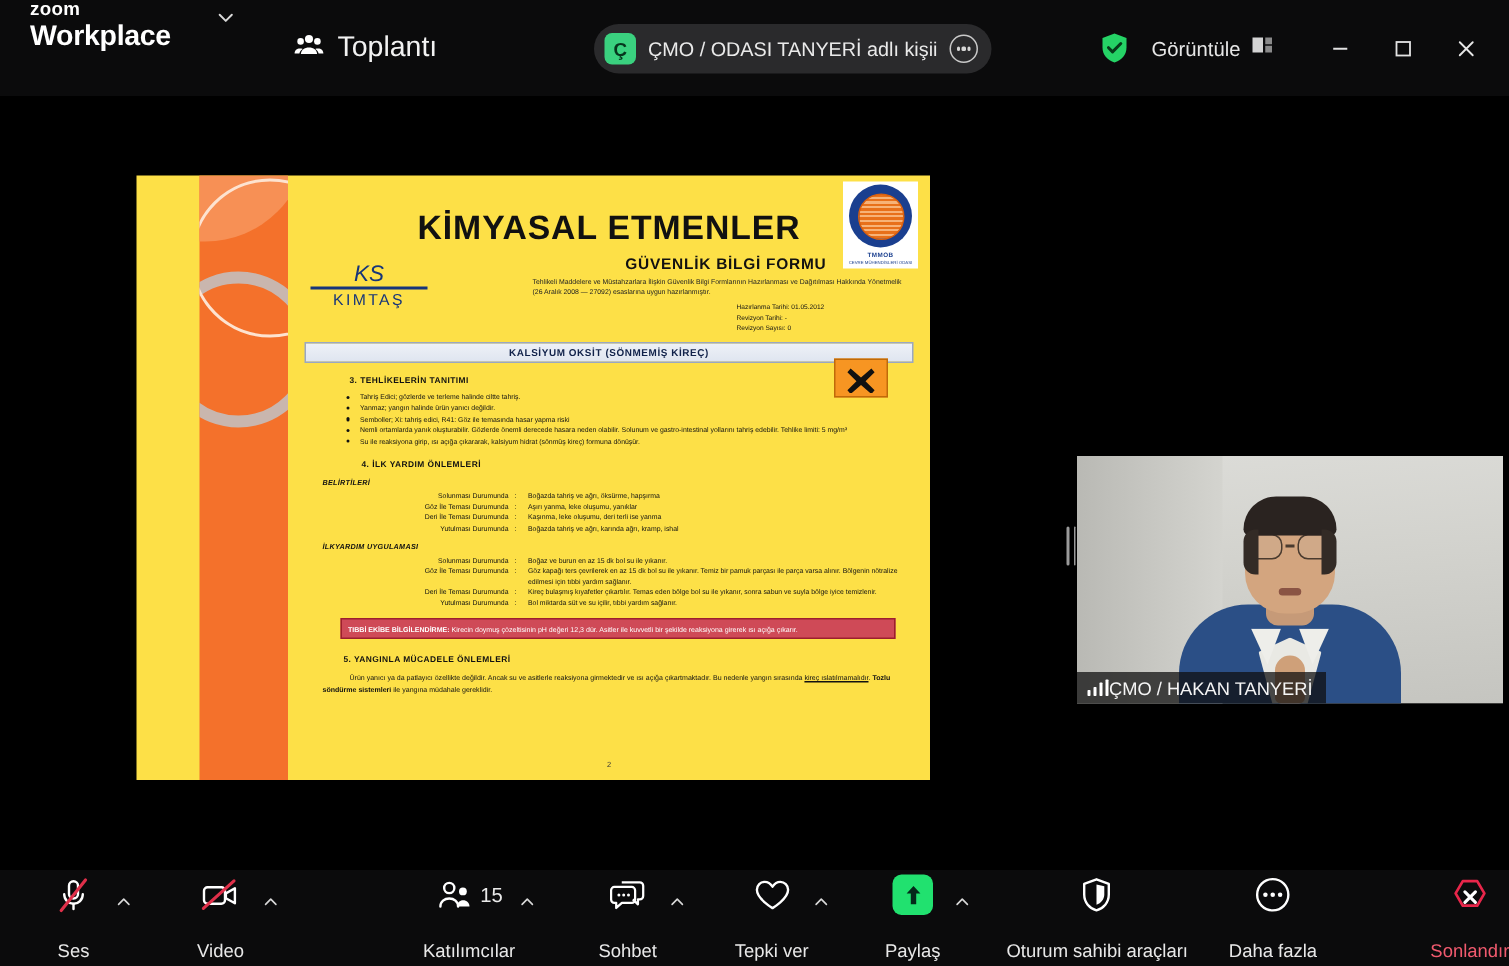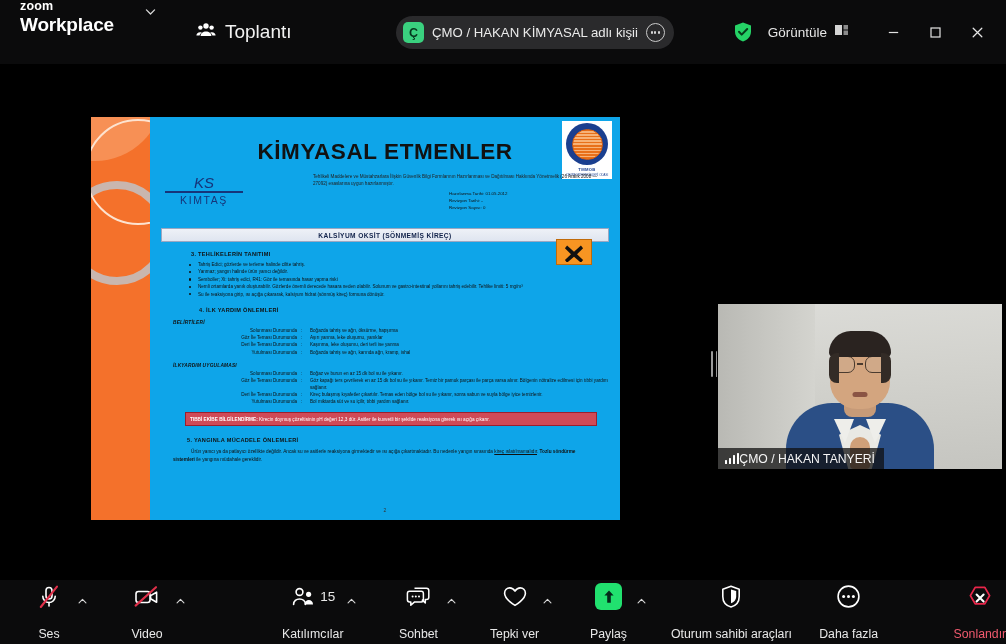--- a/index.html
+++ b/index.html
@@ -65,22 +65,23 @@
     background: #000;
   }
   .share-area {
     position: absolute; left: 0; top: 53px; width: 705px; height: 403px;
     background: #000;
   }
 
   
   .doc {
     position: absolute; left: 91px; top: 0px; width: 529px; height: 403px;
-    background: #0ea5e9; overflow: hidden;
+    background: #fde047; overflow: hidden;
     display: flex;
+    padding-left: 42px;
   }
   .doc-side {
     width: 59px; height: 100%; background: #f4712b; position: relative; overflow: hidden;
     flex: 0 0 59px;
   }
   .doc-side .blob-top {
     position: absolute; left: -22px; top: -30px; width: 94px; height: 74px;
     background: #f79055; border-radius: 0 0 68px 0;
   }
   .doc-side .ring1 {
@@ -290,21 +291,21 @@
           <path d="M4.6 14c0-2.6 2.4-4.4 5.4-4.4s5.4 1.8 5.4 4.4z" fill="#fff"></path>
           <path d="M0.4 13.6c0-2 1.5-3.3 3.6-3.3 .7 0 1.3.1 1.8.3-1.2.8-2 1.9-2.2 3z" fill="#fff"></path>
           <path d="M19.6 13.6c0-2-1.5-3.3-3.6-3.3-.7 0-1.3.1-1.8.3 1.2.8 2 1.9 2.2 3z" fill="#fff"></path>
         </svg>
       </span>
       <span class="mt-label">Toplantı</span>
     </div>
 
     <div class="center-pill">
       <div class="pill-avatar">Ç</div>
-      <div class="pill-title">ÇMO / HAKAN KİMYASAL adlı kişii</div>
+      <div class="pill-title">ÇMO / ODASI TANYERİ adlı kişii</div>
       <div class="pill-more">
           <i></i>
           <i></i>
           <i></i>
         </div>
     </div>
 
     <div class="tb-right">
       <span class="shield-enc">
         <svg viewBox="0 0 22 22" width="22" height="22">
@@ -363,20 +364,21 @@
 
           <div class="doc-title">KİMYASAL ETMENLER</div>
 
           <div class="gbf-block">
             <div class="kimtas-logo">
               <div class="kimtas-mark">KS</div>
               <div class="kimtas-rule"></div>
               <div class="kimtas-name">KIMTAŞ</div>
             </div>
             <div class="gbf-right">
+              <div class="gbf-title">GÜVENLİK BİLGİ FORMU</div>
               <div class="gbf-sub">Tehlikeli Maddelere ve Müstahzarlara İlişkin Güvenlik Bilgi Formlarının Hazırlanması ve Dağıtılması Hakkında Yönetmelik (26 Aralık 2008 — 27092) esaslarına uygun hazırlanmıştır.</div>
               <div class="gbf-meta">Hazırlanma Tarihi: 01.05.2012</div>
               <div class="gbf-meta" style="margin-top:0">Revizyon Tarihi: -</div>
               <div class="gbf-meta" style="margin-top:0">Revizyon Sayısı: 0</div>
             </div>
           </div>
 
           <div class="band">KALSİYUM OKSİT (SÖNMEMİŞ KİREÇ)</div>
 
           <div class="sec-head">3.    TEHLİKELERİN TANITIMI</div>

